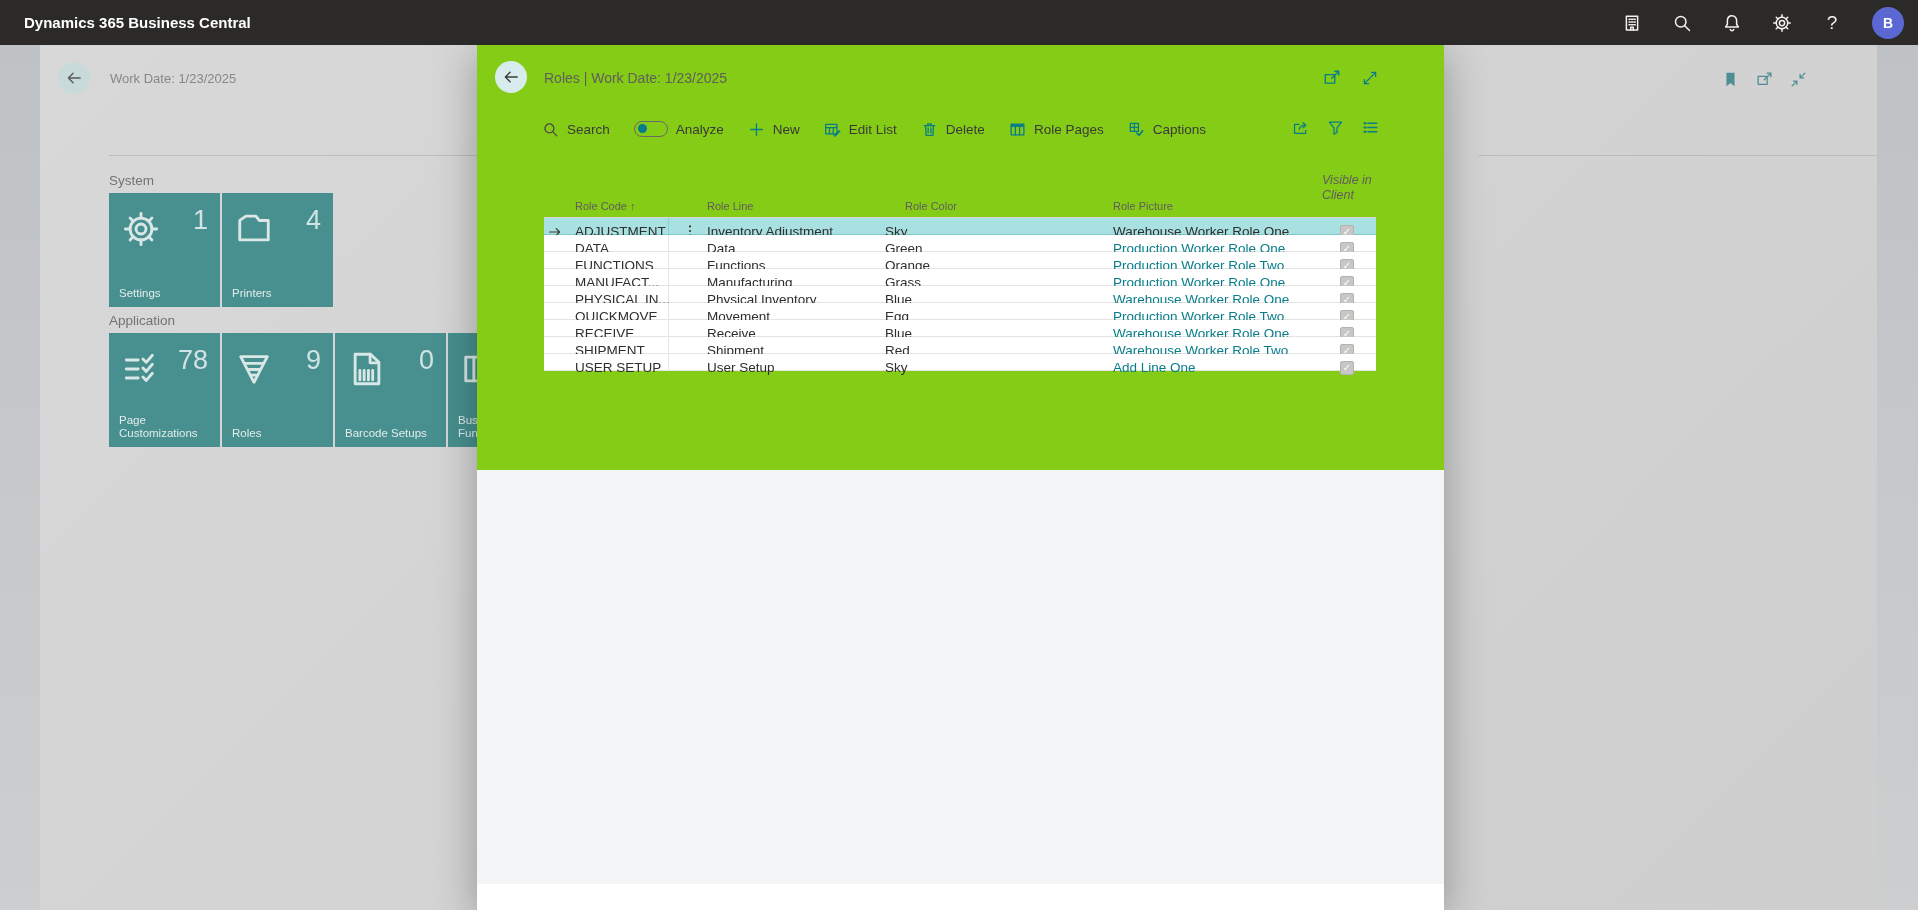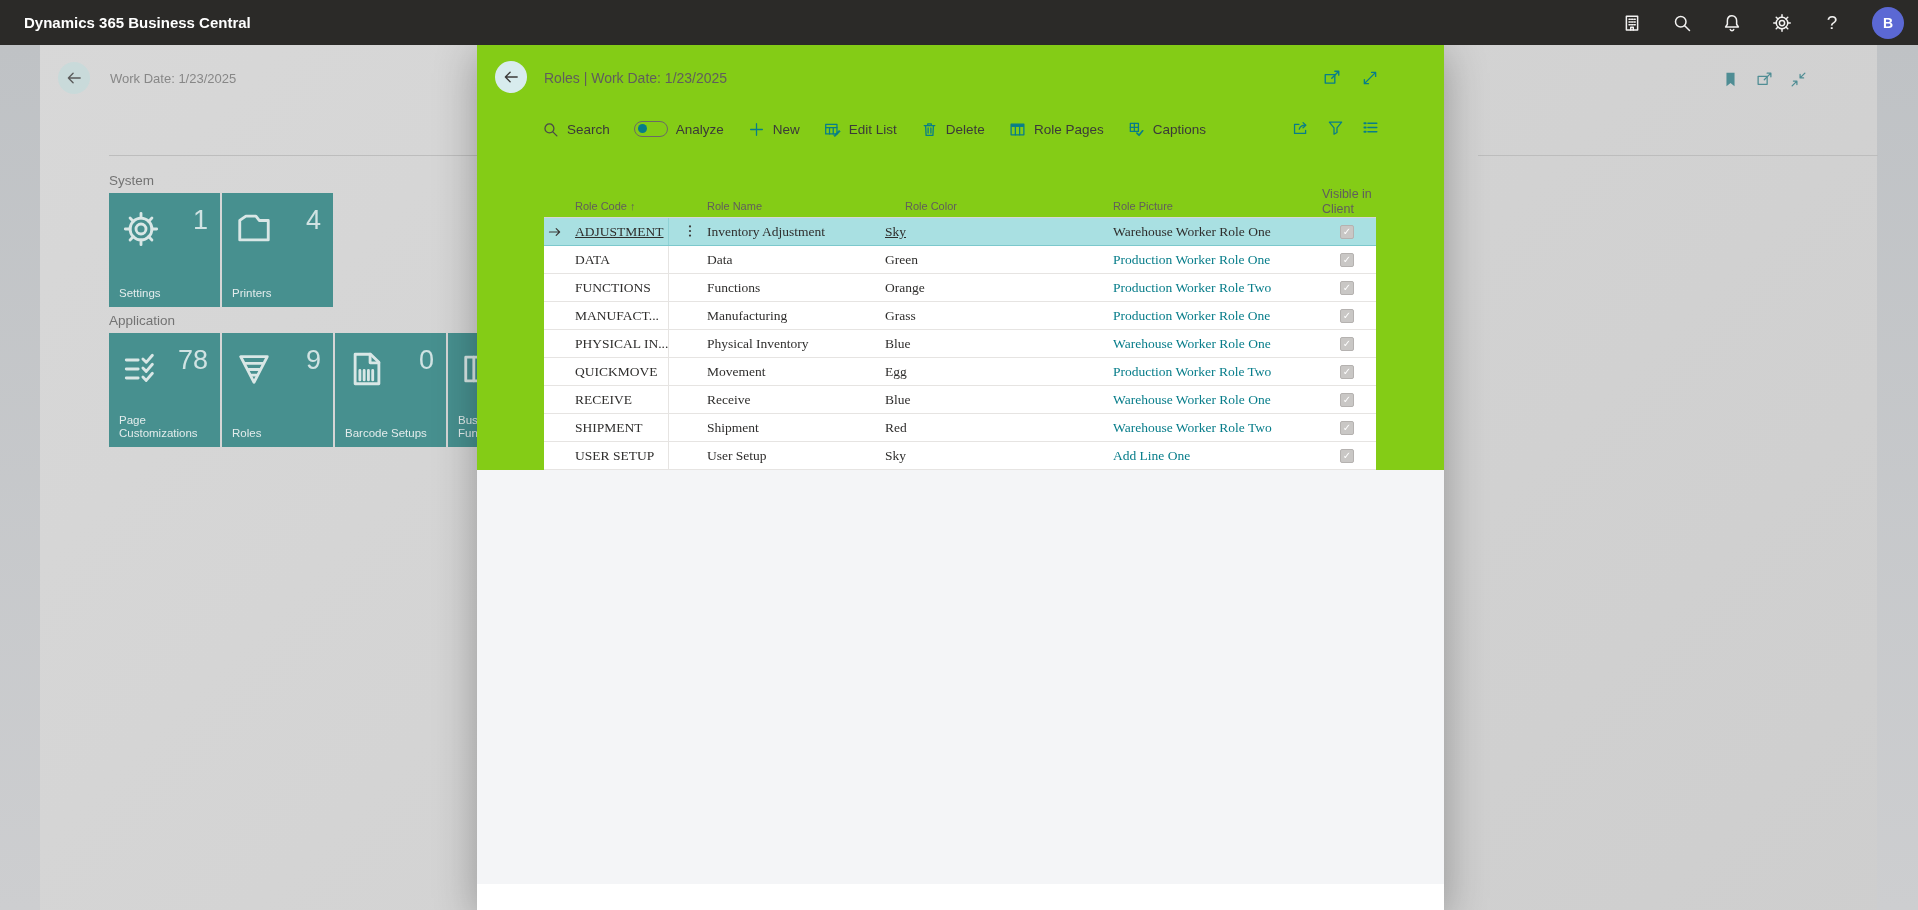--- a/index.html
+++ b/index.html
@@ -54,22 +54,22 @@
   .tbar-label { font-size:13.5px; color:#3b3a39; }
   .toggle { width:34px; height:16px; border:1.5px solid #6b6967; border-radius:9px; position:relative; }
   .toggle .knob { position:absolute; left:3px; top:2px; width:9px; height:9px; border-radius:50%; background:#077d8a; }
   #m-ticons { left:815px; top:74px; display:flex; gap:18px; }
 
   
   #m-table { left:67px; top:118px; width:832px; }
   #t-header { position:relative; height:55px; border-bottom:1px solid #d8d6d4; }
   .th { position:absolute; bottom:5px; font-size:11px; color:#605e5c; cursor:pointer; white-space:nowrap; }
   .th .sort { margin-left:3px; color:#605e5c; }
-  #th-visible { position:absolute; left:778px; bottom:0; width:56px; font-size:12.5px; line-height:15px; color:#605e5c; cursor:pointer; }
-  .trow { position:relative; height:28px; border-bottom:1px solid #e6e4e2; background:#fff; cursor:pointer;font-family:Liberation Serif, serif; }
+  #th-visible { position:absolute; left:778px; bottom:14px; width:56px; font-size:12.5px; line-height:15px; color:#605e5c; cursor:pointer;font-style:italic; }
+  .trow { position:relative; height:17px; border-bottom:1px solid #e6e4e2; background:#fff; cursor:pointer; }
   .trow.selected { background:#a9e0e2; border-bottom:1px solid #7cc8cc; }
   .cell { position:absolute; top:0; line-height:27px; font-size:13.5px; color:#2f2e2d; white-space:nowrap; }
   .c-arrow { left:3px; width:22px; color:#3b3a39; }
   .c-code { left:31px; }
   .c-name { left:163px; }
   .c-color { left:341px; }
   .c-pict { left:569px; color:#077d8a; }
   .trow.selected .c-pict { color:#2f2e2d; }
   .u { text-decoration:underline; }
   .vdiv { position:absolute; left:124px; top:0; width:1px; height:100%; background:#e6e4e2; }
@@ -318,21 +318,21 @@
       <button class="m-hic" style="width: 17px; height: 17px;">
         <svg viewBox="0 0 16 16" width="100%" height="100%" fill="none" stroke="currentColor" stroke-width="1.2" stroke-linecap="round" stroke-linejoin="round">
           <path d="M5.5 4h8.5M5.5 8h8.5M5.5 12h8.5"></path>
           <path d="M2.2 4h1.3M2.2 8h1.3M2.2 12h1.3" stroke-width="1.7"></path>
         </svg>
       </button>
     </div>
   <div class="abs" id="m-table">
     <div id="t-header">
         <div class="th" style="left: 31px;"><span>Role Code</span><span class="sort">↑</span></div>
-        <div class="th" style="left: 163px;"><span>Role Name</span></div>
+        <div class="th" style="left: 163px;"><span>Role Line</span></div>
         <div class="th" style="left: 361px;"><span>Role Color</span></div>
         <div class="th" style="left: 569px;"><span>Role Picture</span></div>
         <div id="th-visible">Visible in Client</div>
       </div>
     <div id="t-body">
         <div class="trow selected">
           <div class="vdiv"></div>
           <div class="cell c-arrow">
             <span style="display:block;width:16px;height:16px;margin-top:6px">
               <svg viewBox="0 0 16 16" width="100%" height="100%" fill="none" stroke="currentColor" stroke-width="1.2" stroke-linecap="round" stroke-linejoin="round">

